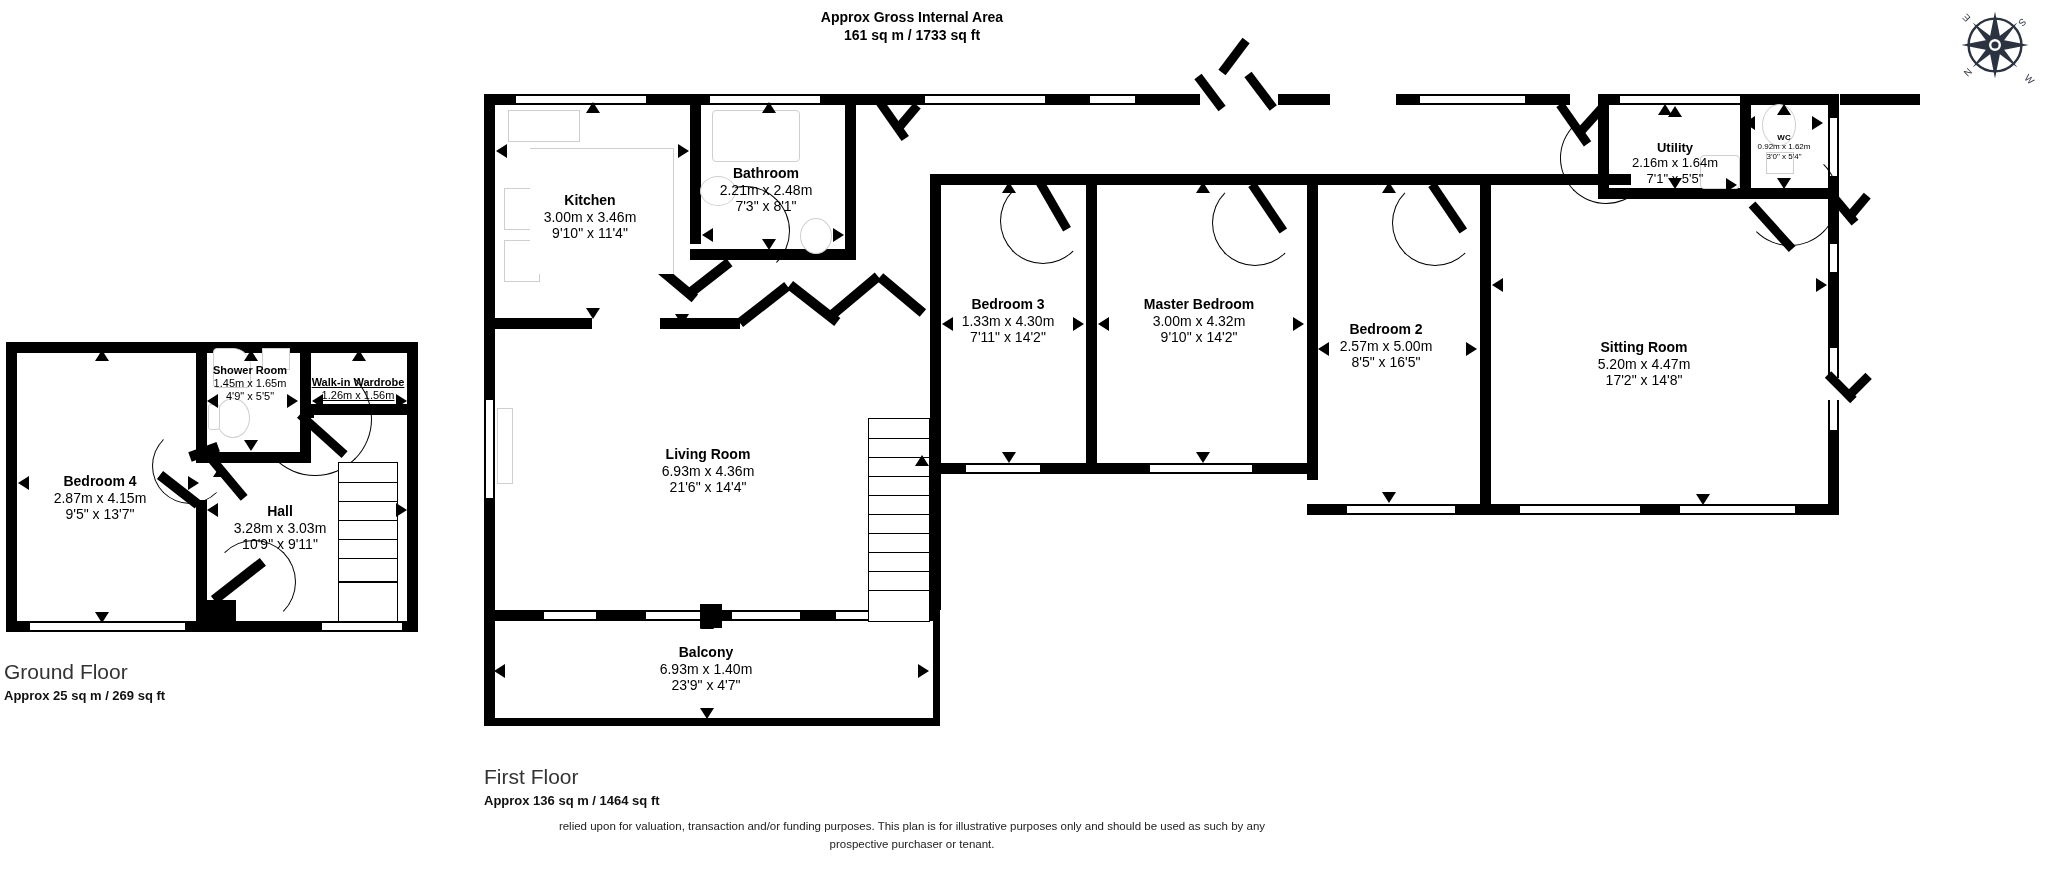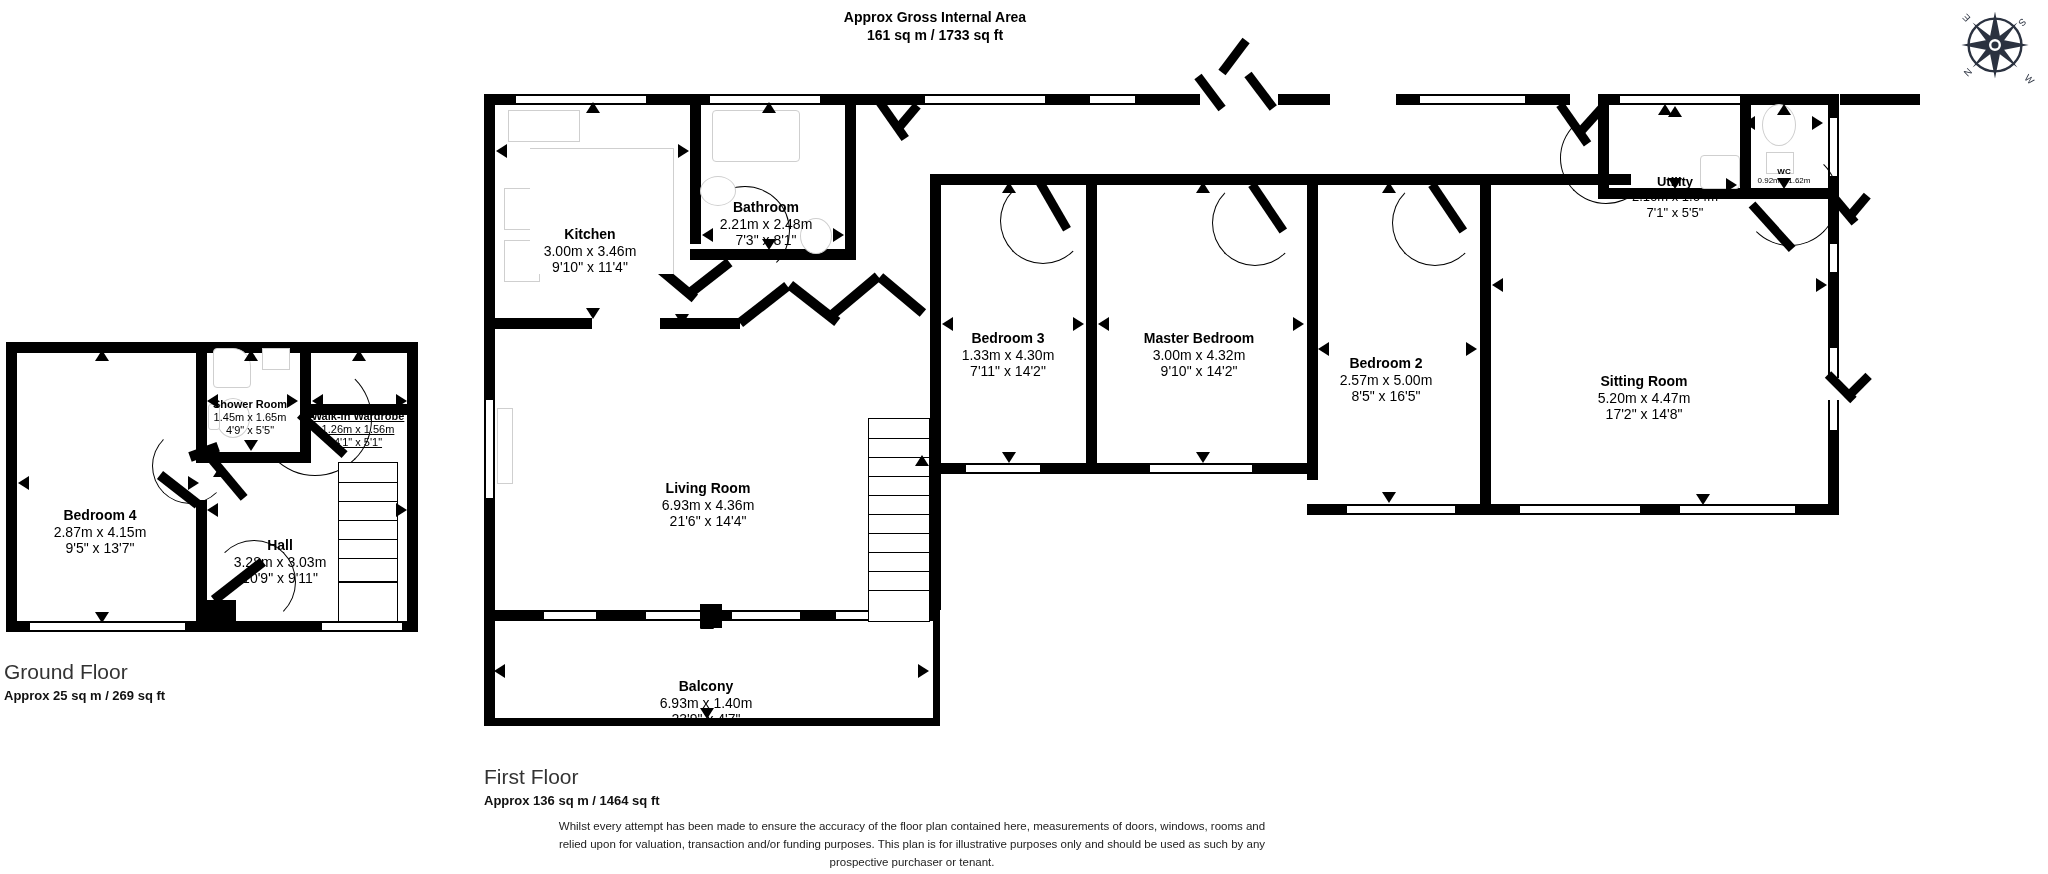--- a/index.html
+++ b/index.html
@@ -2,21 +2,21 @@
 <html><head>
 <meta charset="utf-8">
 <style>
   html,body{margin:0;padding:0;background:#fff;}
   body{width:2048px;height:874px;position:relative;overflow:hidden;
        font-family:"Liberation Sans",sans-serif;color:#000;}
   #stage{position:absolute;inset:0;}
 
   .txt{position:absolute;white-space:nowrap;line-height:1.18;}
   .rl{text-align:center;transform:translateX(-50%);}
-  .rl .nm{font-weight:bold;margin-top:34px;}
+  .rl .nm{font-weight:bold;}
   .rl .dm{font-weight:normal;}
 
   
   .hdr{position:absolute;text-align:center;transform:translateX(-50%);
        font-weight:bold;line-height:1.3;}
 
   
   .w{position:absolute;background:#000;}
   
   .win{position:absolute;background:#fff;border-top:2px solid #000;border-bottom:2px solid #000;box-sizing:border-box;}
@@ -45,21 +45,21 @@
   .flab{position:absolute;}
   .flab .big{font-size:21px;color:#333;}
   .flab .sm{font-size:13px;font-weight:bold;color:#111;margin-top:4px;}
   .compass{position:absolute;}
 </style>
 </head>
 <body>
 
 <div id="stage">
 
-  <div class="hdr" style="left:912px;top:8px;font-size:14px;margin-left:23px;">
+  <div class="hdr" style="left:912px;top:8px;font-size:14px;">
     <div>Approx Gross Internal Area</div>
     <div>161 sq m / 1733 sq ft</div>
   </div>
 
   <div class="compass" style="left:1955px;top:5px;width:80px;height:80px;">
     <svg width="80" height="80" viewBox="0 0 100 100">
       <circle cx="50" cy="50" r="33" fill="none" stroke="#2b3240" stroke-width="3"></circle>
       <path d="M50 8 L57 43 L92 50 L57 57 L50 92 L43 57 L8 50 L43 43 Z" fill="#2b3240"></path>
       <path d="M22 22 L50 43 L78 22 L57 50 L78 78 L50 57 L22 78 L43 50 Z" fill="#2b3240"></path>
       <circle cx="50" cy="50" r="9" fill="#fff" stroke="#2b3240" stroke-width="3"></circle>
@@ -432,18 +432,17 @@
     <div class="ar rt" style="left:1812px;top:116px;"></div>
     <div class="ar dn" style="left:1777px;top:178px;"></div>
   </div>
 
   <div class="flab" style="left:484px;top:765px;">
     <div class="big">First Floor</div>
     <div class="sm">Approx 136 sq m / 1464 sq ft</div>
   </div>
 
   <div class="ftr" style="left:912px;top:818px;width:790px;">
-    <div>Whilst every attempt has been made to ensure the accuracy of the floor plan contained here, measurements of doors, windows, rooms and</div>
     <div>relied upon for valuation, transaction and/or funding purposes. This plan is for illustrative purposes only and should be used as such by any</div>
     <div>prospective purchaser or tenant.</div>
   </div>
 
 </div>
 
 </body></html>

